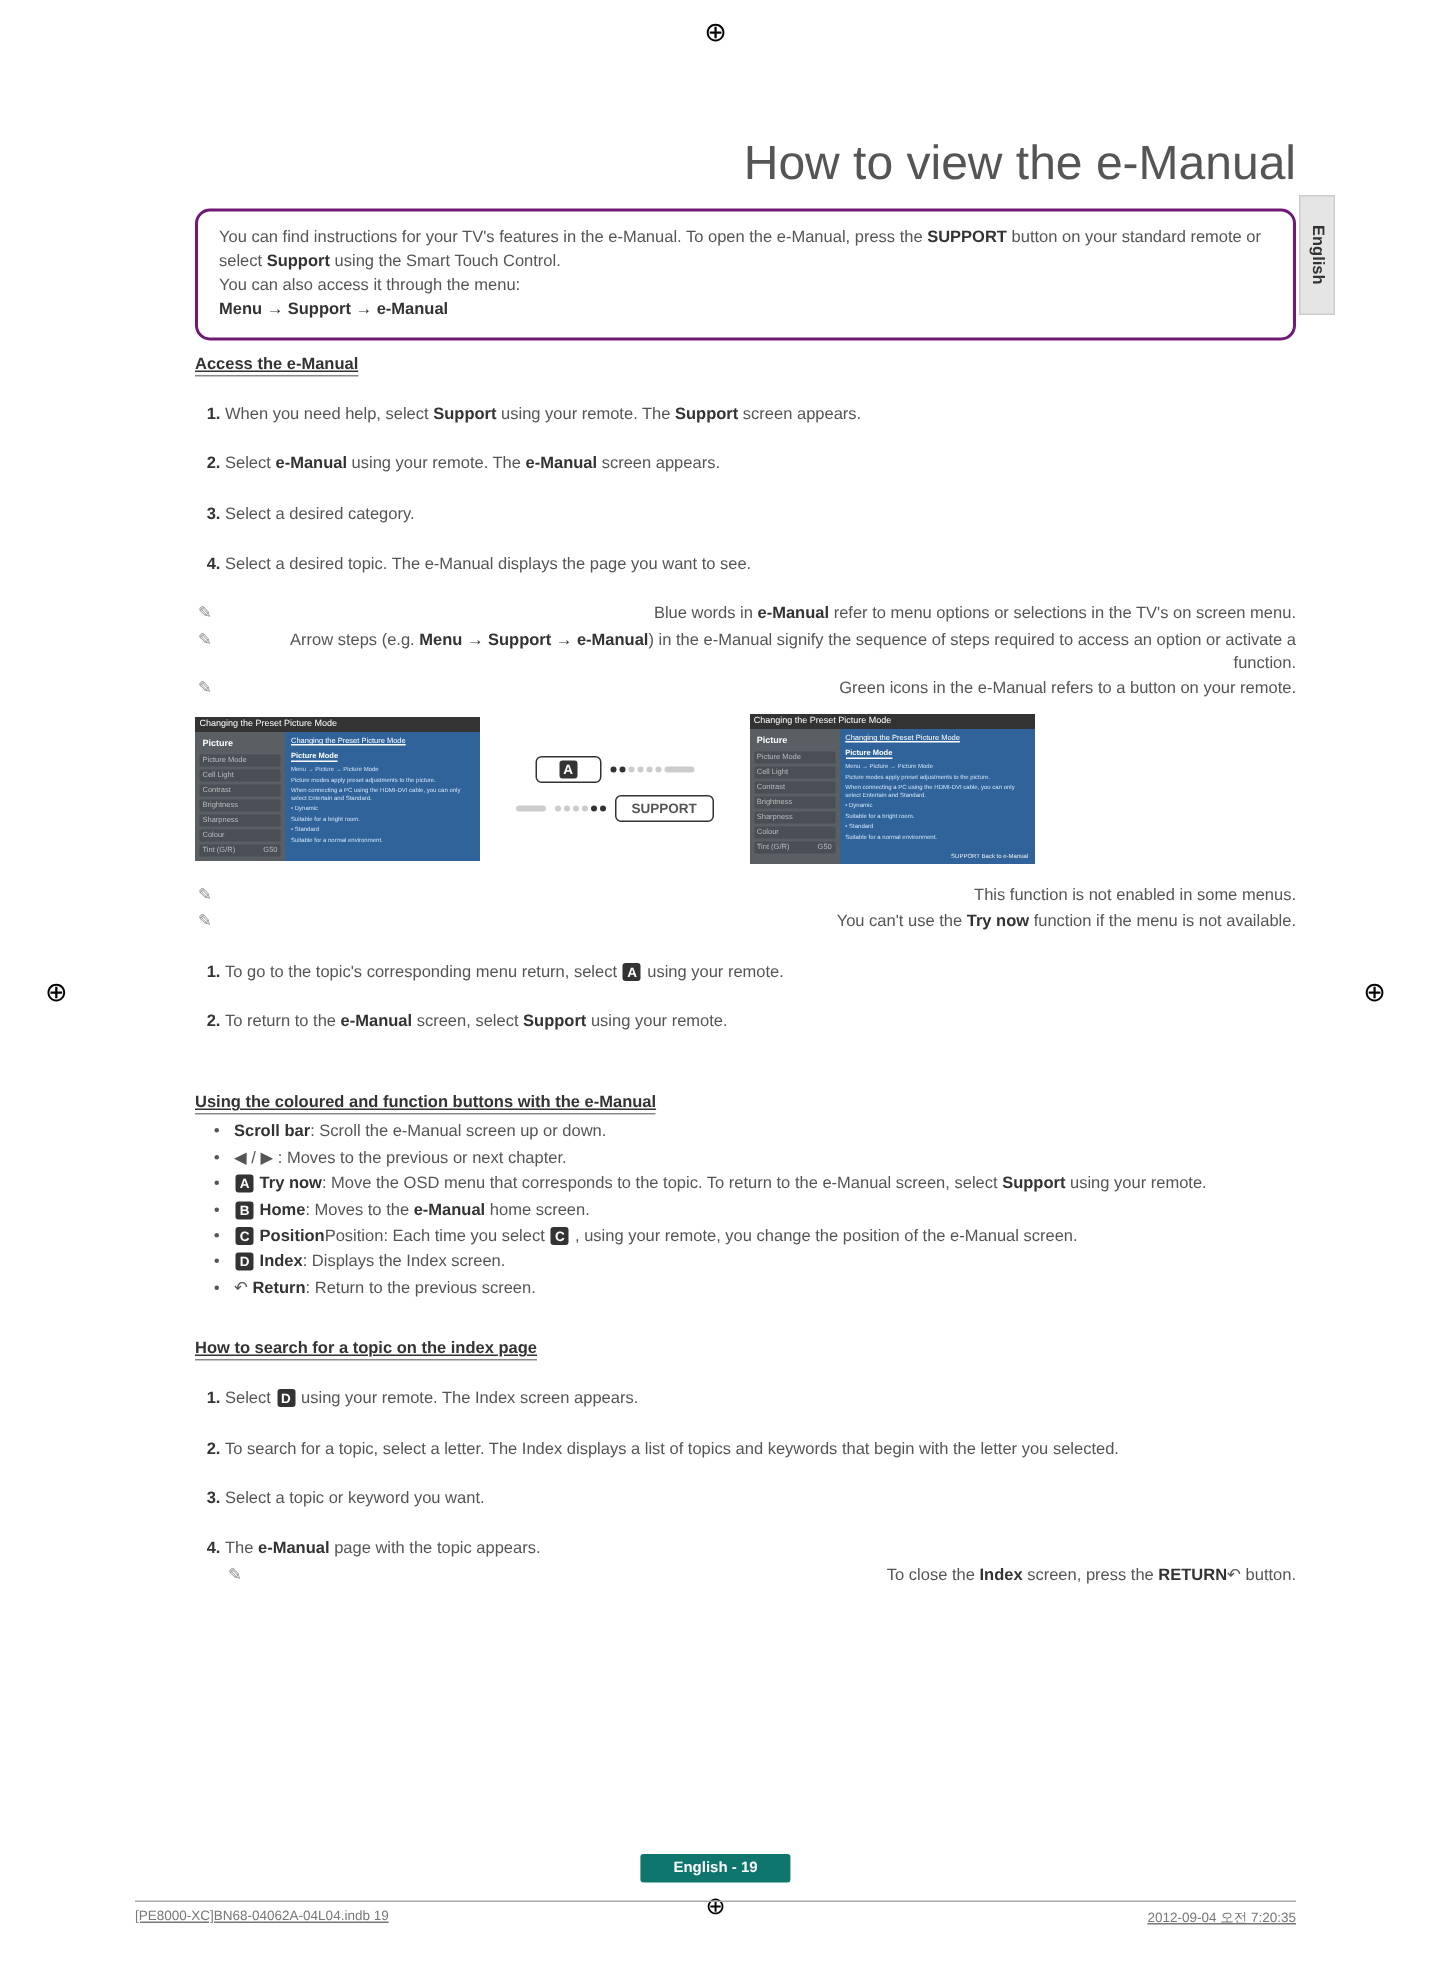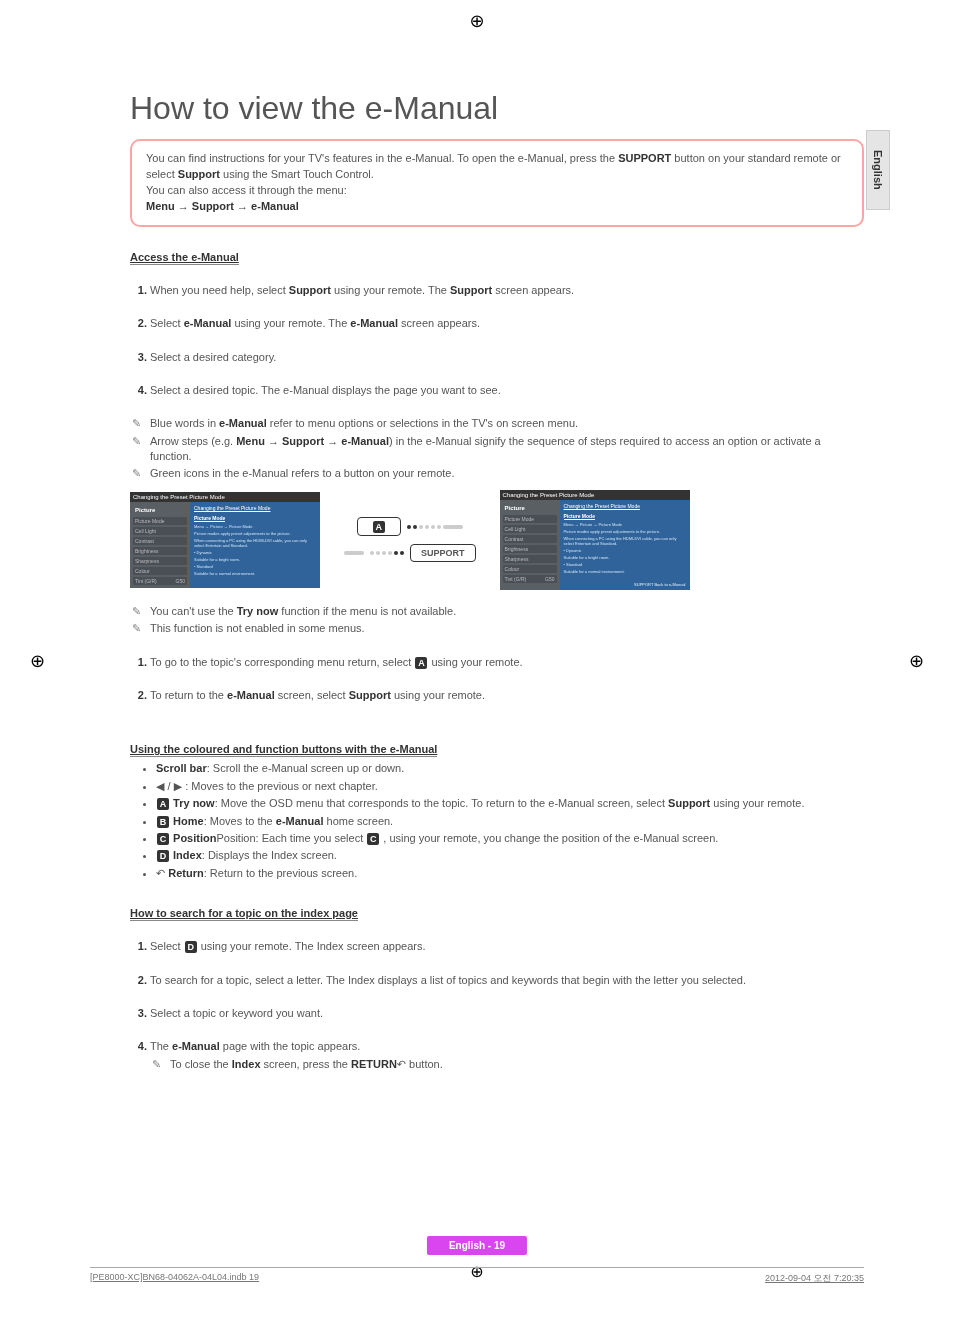--- a/index.html
+++ b/index.html
@@ -43,43 +43,43 @@
     align-items: center;
     justify-content: center;
     border: 1px solid #ccc;
   }
 
   h1 {
     font-weight: 300;
     font-size: 32px;
     color: #555;
     margin: 0 0 12px 0;
+    text-align: right;
   }
   .intro-box {
-    border: 2px solid #fca5a5;
+    border: 2px solid #701a75;
     border-radius: 10px;
     padding: 10px 14px;
-    margin-bottom: 14px;
     line-height: 1.45;
   }
   .section-title {
     font-weight: bold;
     color: #333;
     border-bottom: 1px solid #888;
     display: inline-block;
     padding-bottom: 1px;
     margin-top: 10px;
     text-decoration: underline;
   }
   .subtext { margin: 4px 0 6px 0; line-height: 1.4; }
   ol.steps { padding-left: 20px; margin: 4px 0; }
   ol.steps > li { margin: 18px 0; line-height: 1.4; color:#555;}
   ol.steps > li::marker { font-weight: bold; color: #333; }
   .note-list { list-style: none; padding-left: 20px; margin: 4px 0; }
-  .note-list li { position: relative; padding-left: 0; margin: 2px 0; line-height:1.4; }
+  .note-list li { position: relative; padding-left: 0; margin: 2px 0; line-height:1.4;text-align:right; }
   .note-list li::before {
     content: "✎";
     position: absolute;
     left: -18px;
     color: #888;
   }
   .bullets { list-style: disc; padding-left: 26px; margin: 4px 0;}
   .bullets li { margin: 2px 0; line-height:1.4;}
   b, .bold { font-weight: bold; color: #333; }
   .key-letter {
@@ -162,21 +162,21 @@
     font-size:9px;
     font-weight:bold;
   }
   .lights { display:flex; gap:2px;}
   .light { width:4px;height:4px;border-radius:50%;background:#ccc;}
   .light.on { background:#333;}
   .page-footer-bar {
     position:absolute;
     left:50%; transform:translateX(-50%);
     bottom: 66px;
-    background:#d946ef;
+    background:#0f766e;
     color:#fff;
     font-weight:bold;
     font-size:10px;
     padding:4px 22px;
     border-radius:2px;
   }
   .file-footer {
     position:absolute;
     left:90px; right:90px; bottom: 36px;
     border-top:1px solid #aaa;
@@ -334,22 +334,22 @@
           <div class="mc-small">Suitable for a bright room.</div>
           <div class="mc-small">• Standard</div>
           <div class="mc-small">Suitable for a normal environment.</div>
           <div class="mc-foot">SUPPORT Back to e-Manual</div>
         </div>
       </div>
     </div>
   </div>
 
   <ul class="note-list">
+    <li>This function is not enabled in some menus.</li>
     <li><span>You can't use the </span><b>Try now</b><span> function if the menu is not available.</span></li>
-    <li>This function is not enabled in some menus.</li>
   </ul>
   <ol class="steps">
     <li><span>To go to the topic's corresponding menu return, select </span><span class="key-letter kblack">A</span><span> using your remote.</span></li>
     <li><span>To return to the </span><b>e-Manual</b><span> screen, select </span><b>Support</b><span> using your remote.</span></li>
   </ol>
 
   <br>
   <span class="section-title">Using the coloured and function buttons with the e-Manual</span>
   <ul class="bullets">
     <li><b>Scroll bar</b><span>: Scroll the e-Manual screen up or down.</span></li>

